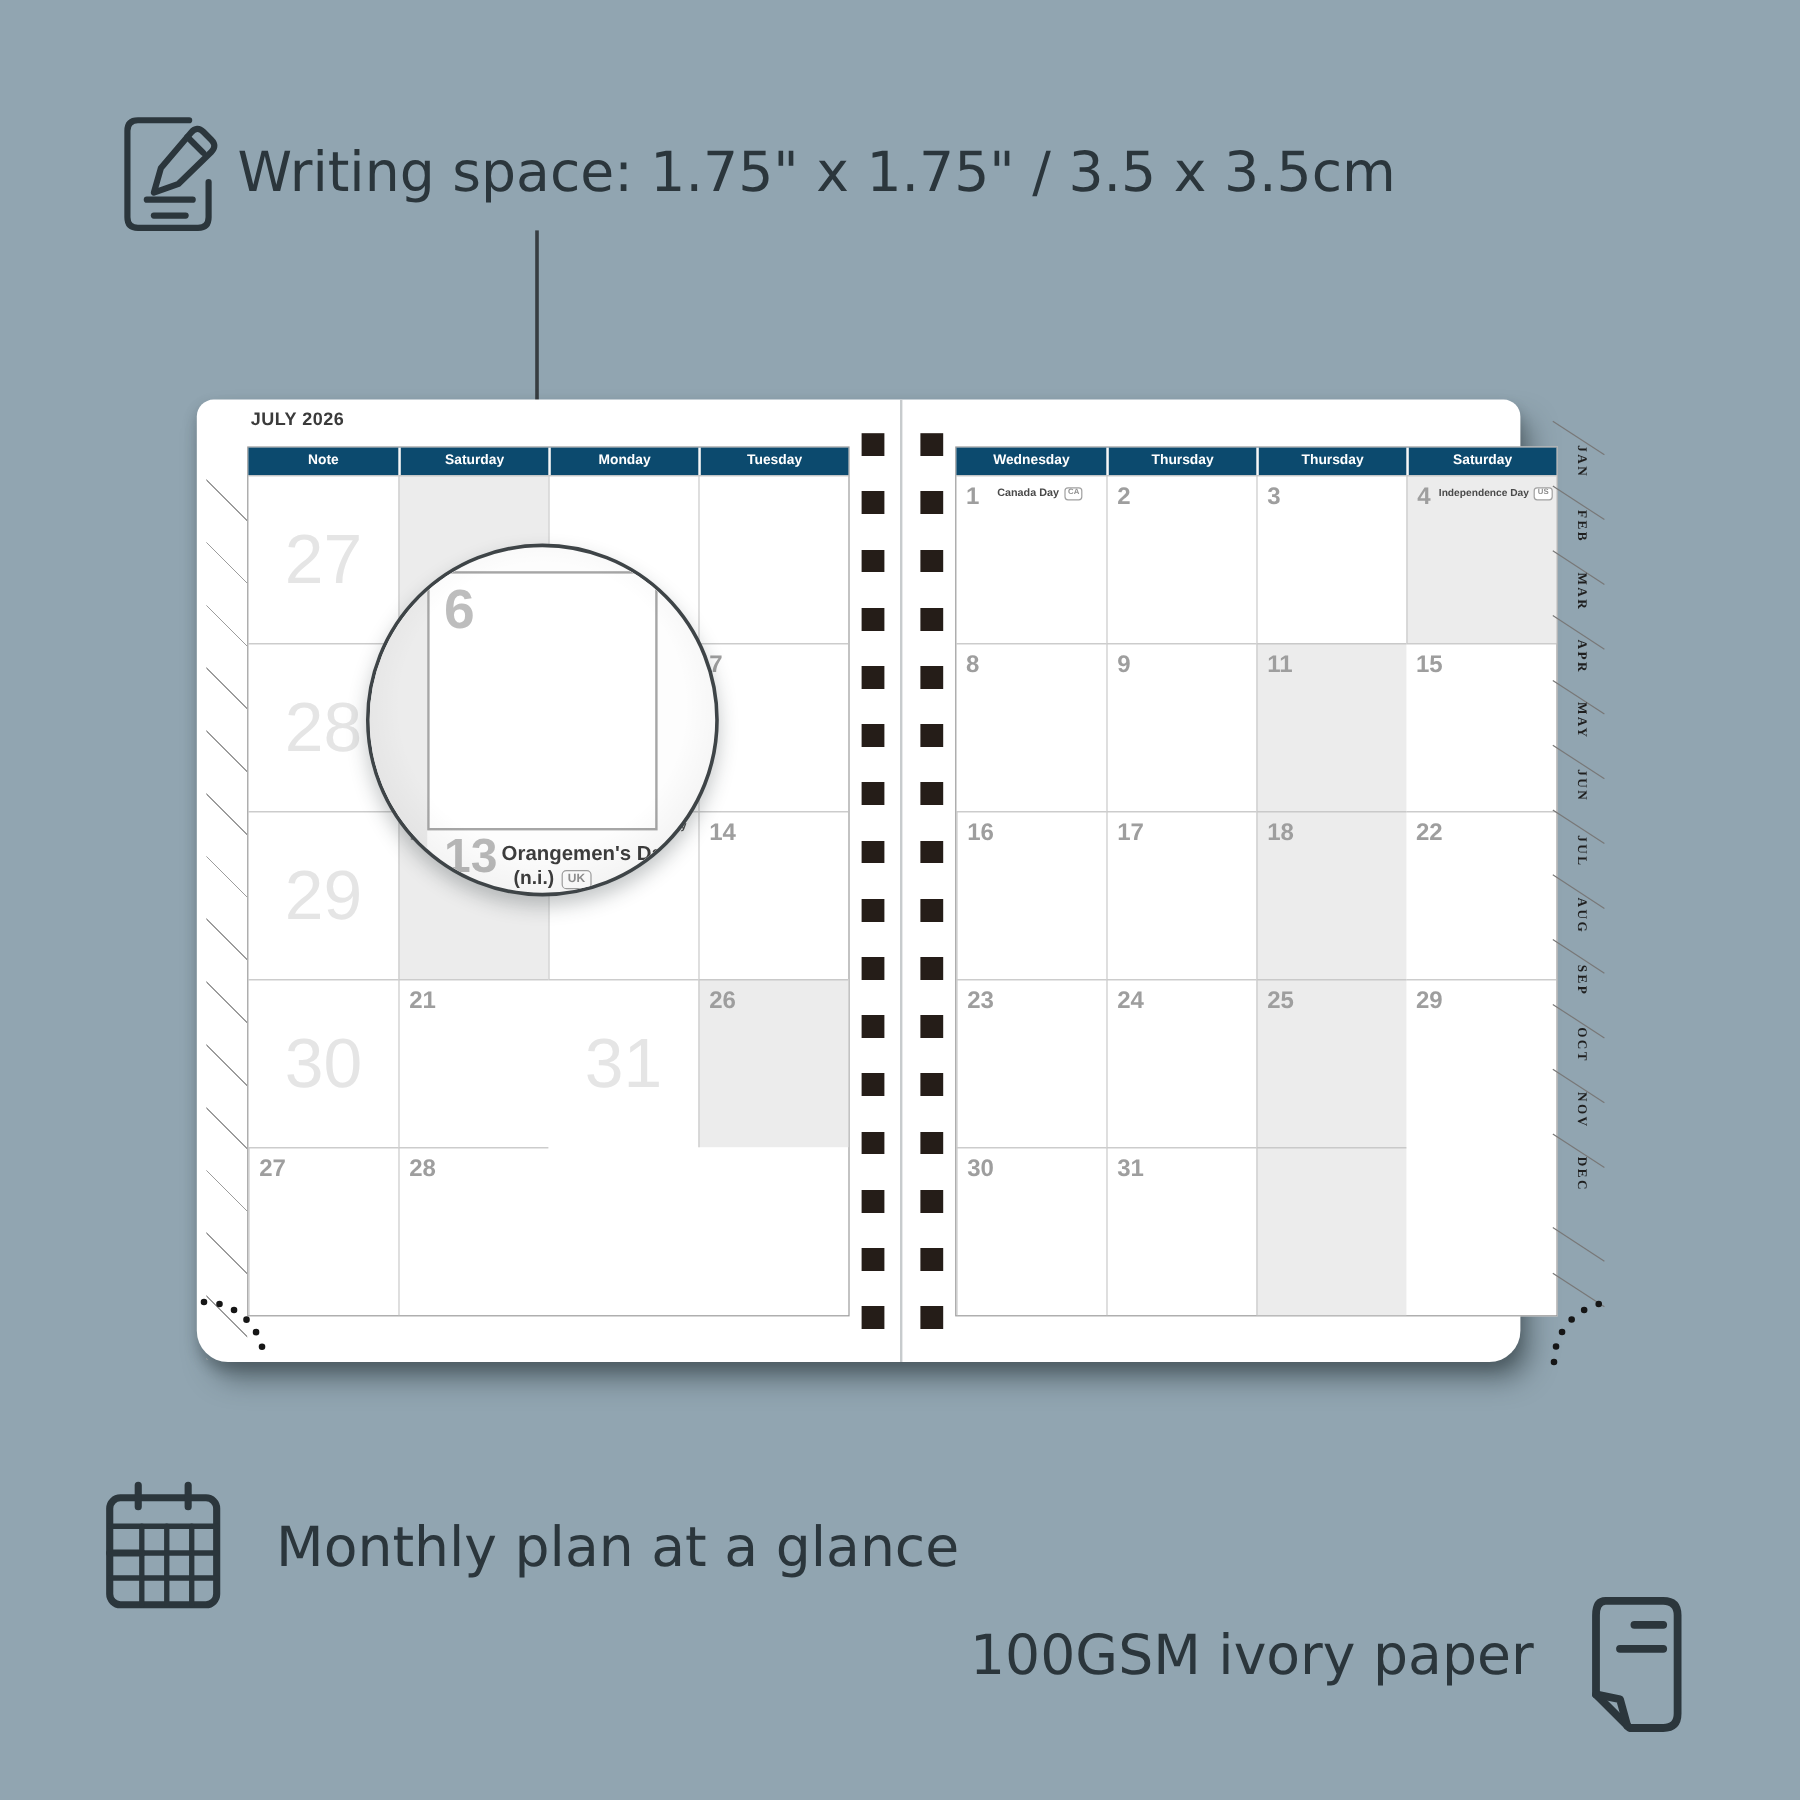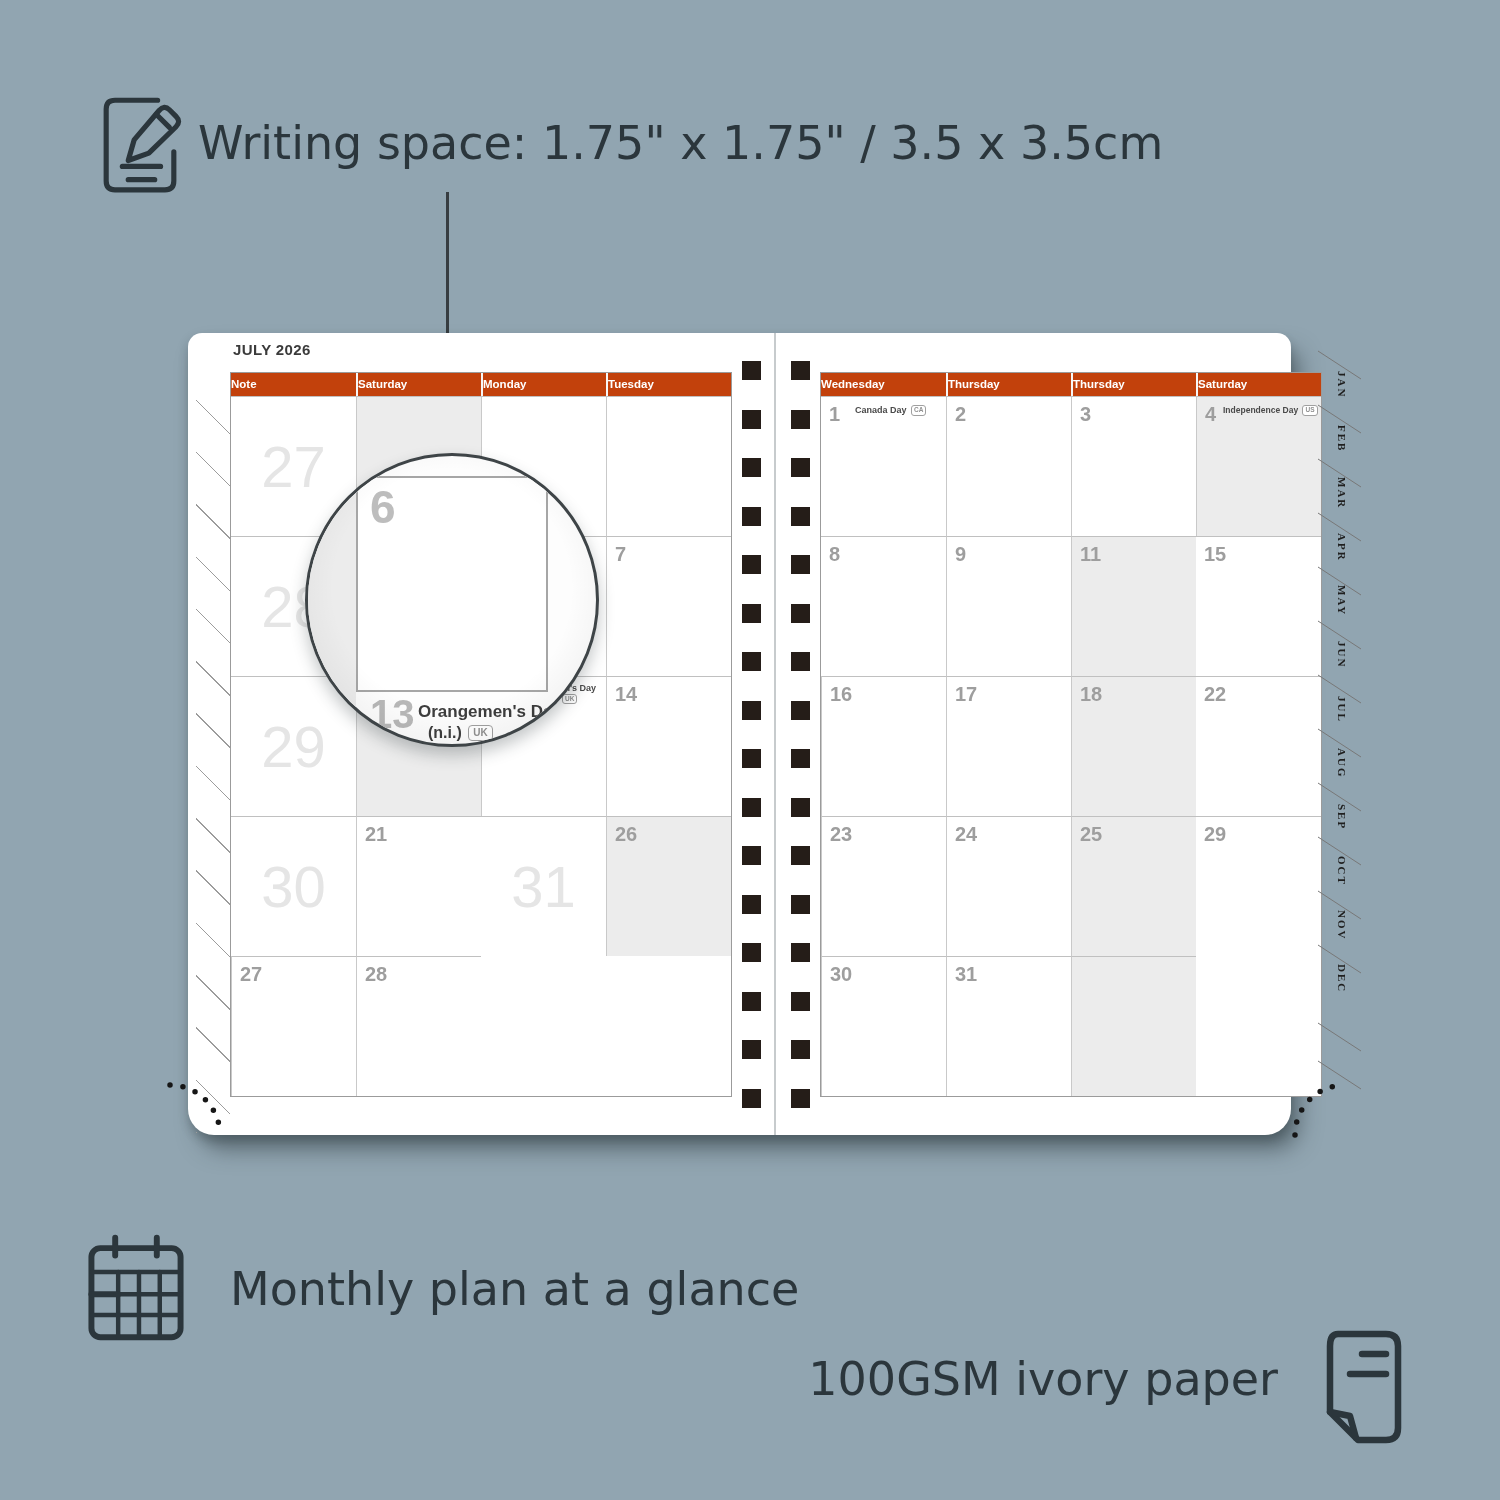--- a/index.html
+++ b/index.html
@@ -3,33 +3,33 @@
 <meta charset="utf-8">
 <style>
   html,body{margin:0;padding:0}
   #stage{position:relative;width:1500px;height:1500px;background:#91a5b1;overflow:hidden;
          font-family:"Liberation Sans",sans-serif}
   .caption{position:absolute;font:400 46px "DejaVu Sans",sans-serif;color:#2b363c;white-space:nowrap}
   .icon{position:absolute}
   #connector{position:absolute;left:446px;top:192px;width:3px;height:266px;background:#373d41}
 
   
-  #page{position:absolute;left:188px;top:333px;width:1103px;height:802px;background:#fff;
+  #page{position:absolute;left:164px;top:333px;width:1103px;height:802px;background:#fff;
         border-radius:14px 14px 26px 26px;
         box-shadow:10px 16px 22px -2px rgba(35,47,52,.5),0 6px 10px rgba(35,47,52,.25)}
   #month-title{position:absolute;left:45px;top:8px;font:bold 15px "Liberation Sans",sans-serif;
                color:#3b3b3b;letter-spacing:.4px}
   #hatch{position:absolute;left:8px;top:62px;width:34px;height:738px;
          background:repeating-linear-gradient(45deg,#9c9c9c 0,#9c9c9c 1px,transparent 1px,transparent 37px)}
   .grid{position:absolute;display:grid;grid-template-columns:repeat(4,125px);
         grid-template-rows:23px repeat(5,140px);border:1px solid #9b9b9b;background:#fff}
   #left-grid{left:42px;top:39px}
   #right-grid{left:632px;top:39px}
-  .hcell{background:#c2410c;color:#fff;font:bold 11.5px "Liberation Sans",sans-serif;
-         line-height:23px;border-left:2px solid #f7f7f7}
+  .hcell{background:#0c4a6e;color:#fff;font:bold 11.5px "Liberation Sans",sans-serif;
+         text-align:center;line-height:23px;border-left:2px solid #f7f7f7}
   .h0{border-left:none}
   .cell{position:relative;border-top:1px solid #c0c0c0;border-left:1px solid #c9c9c9}
   .c0{border-left:none}
   .shade{background:#ececec}
   .ncell{display:flex;align-items:center;justify-content:center}
   .wnum{font:400 58px "Liberation Sans",sans-serif;color:#e5e5e5}
   .dnum{position:absolute;left:8px;top:6px;font:bold 20px "Liberation Sans",sans-serif;color:#9e9e9e}
   .hol{position:absolute;font:600 9px "Liberation Sans",sans-serif;color:#4a4a4a;white-space:nowrap}
   .hol.ca{left:34px;top:8px}
   .hol.us{left:26px;top:8px;font-size:8.5px}

